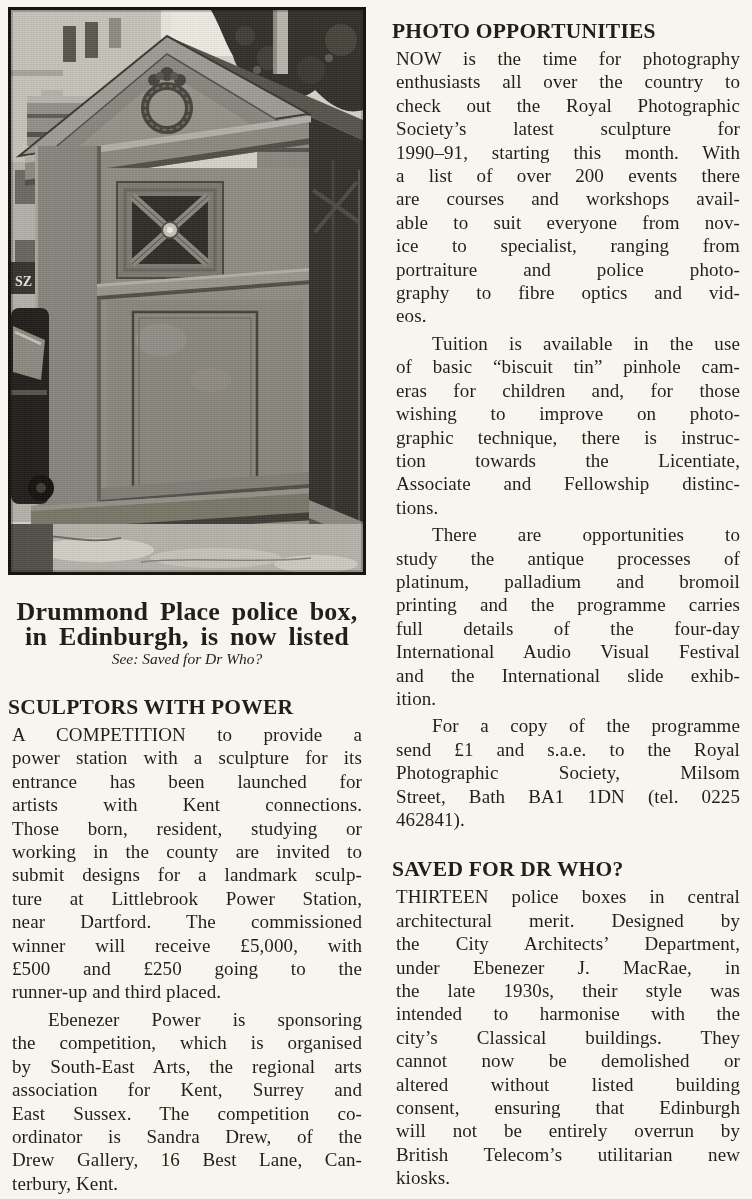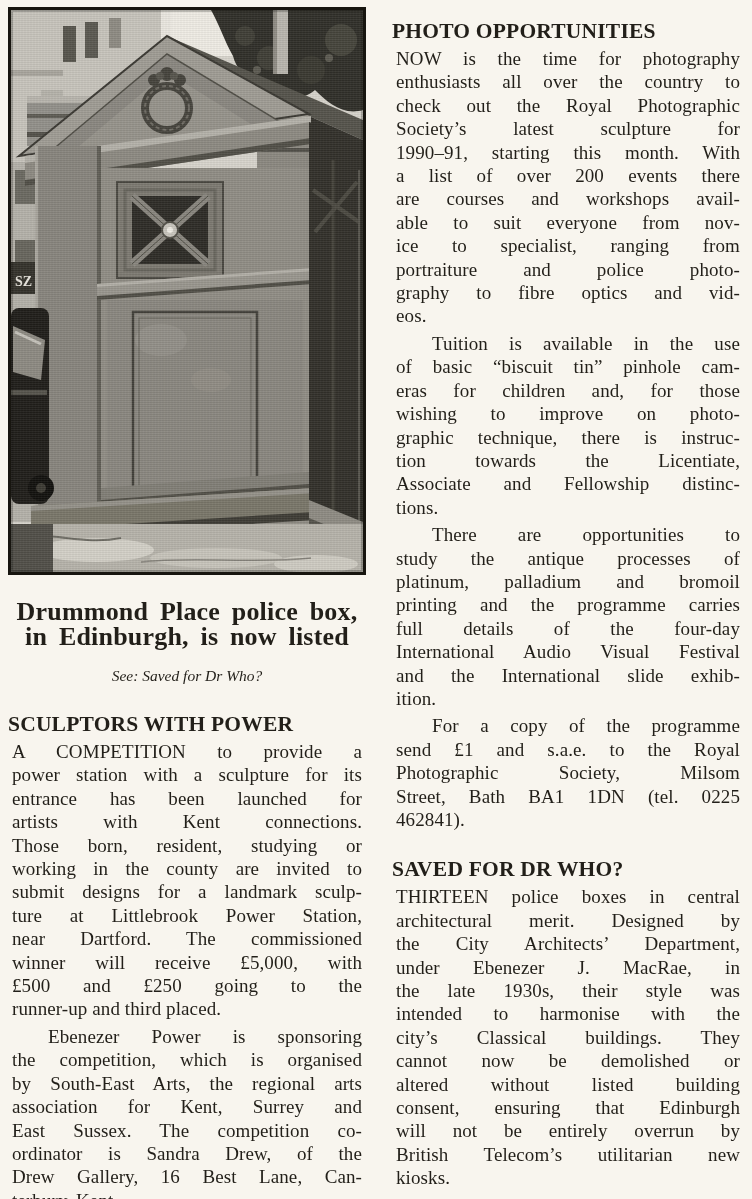--- a/index.html
+++ b/index.html
@@ -44,21 +44,21 @@
     font-weight: bold;
     font-size: 26px;
     line-height: 25px;
     word-spacing: 5px;
     letter-spacing: 0.2px;
   }
   .see-note {
     font-style: italic;
     font-size: 15.5px;
     line-height: 20px;
-    margin-top: 17px;
+    margin-top: 0;
   }
 
   
   .article { margin: 0; }
   .article-gap-left  { margin-top: 26px; }
   .article-gap-right { margin-top: 26px; }
   h2.art-title {
     font-size: 21.5px;
     line-height: 24px;
     margin: 0 0 0 0;

